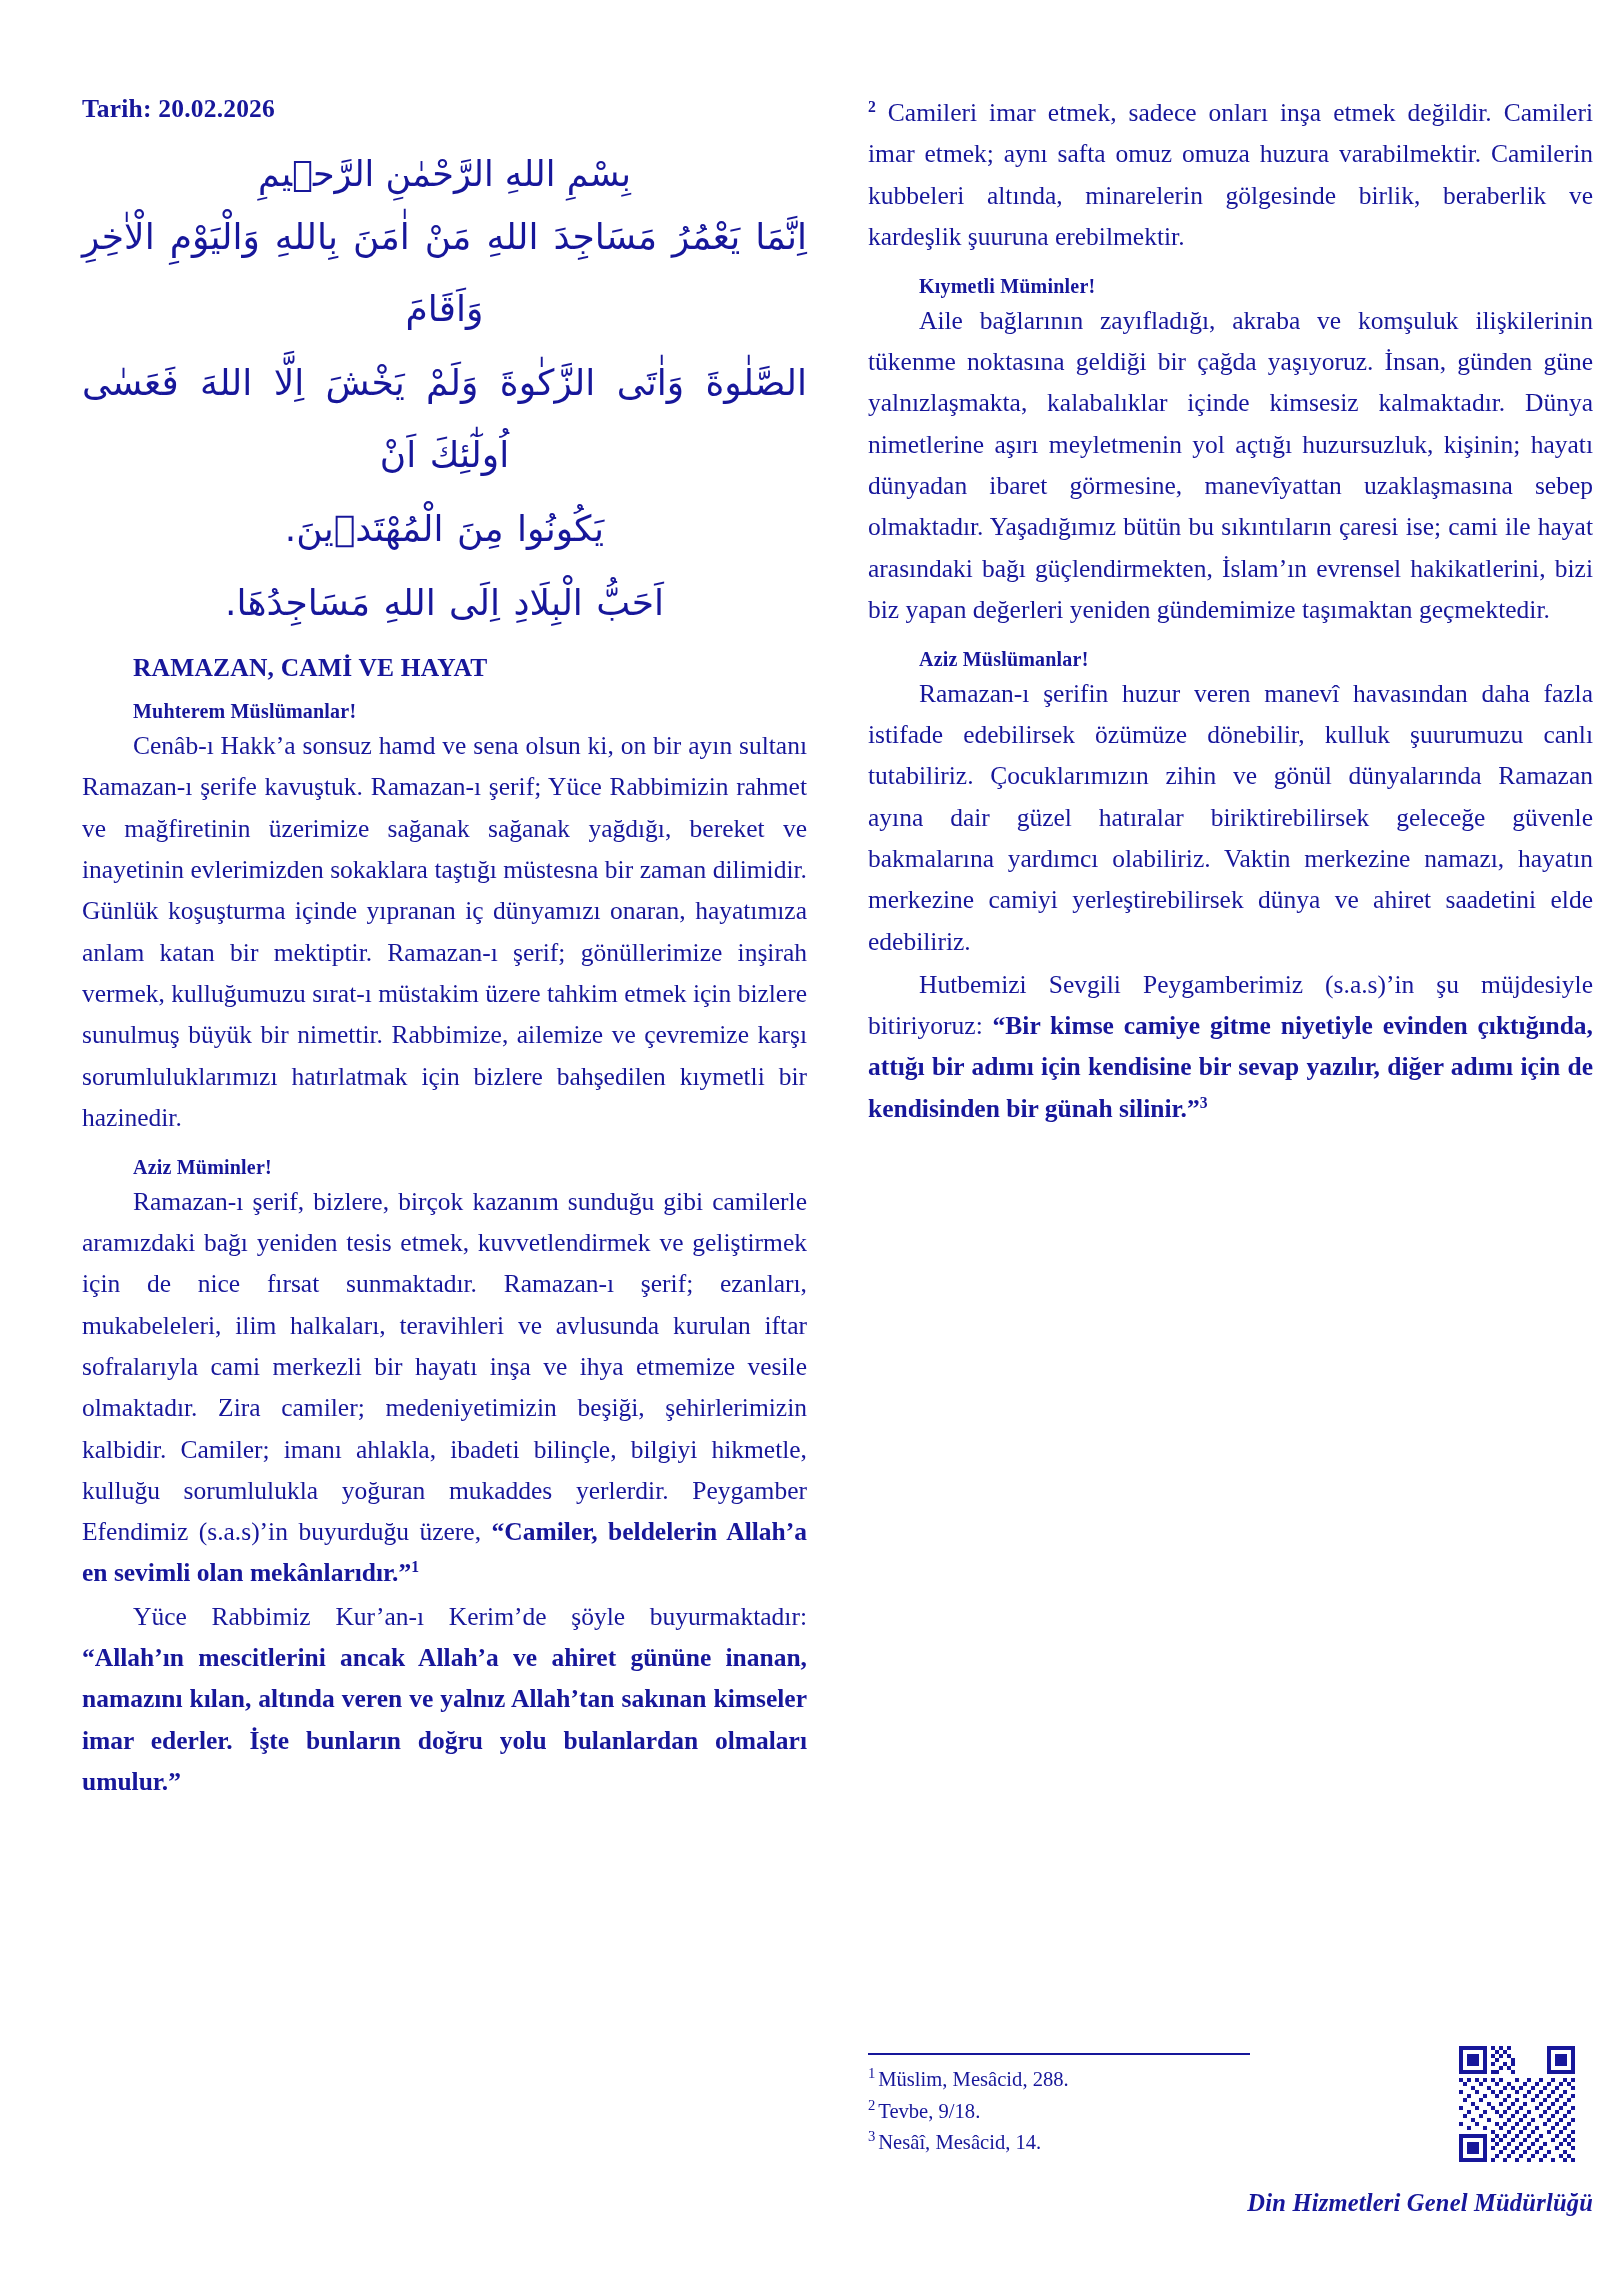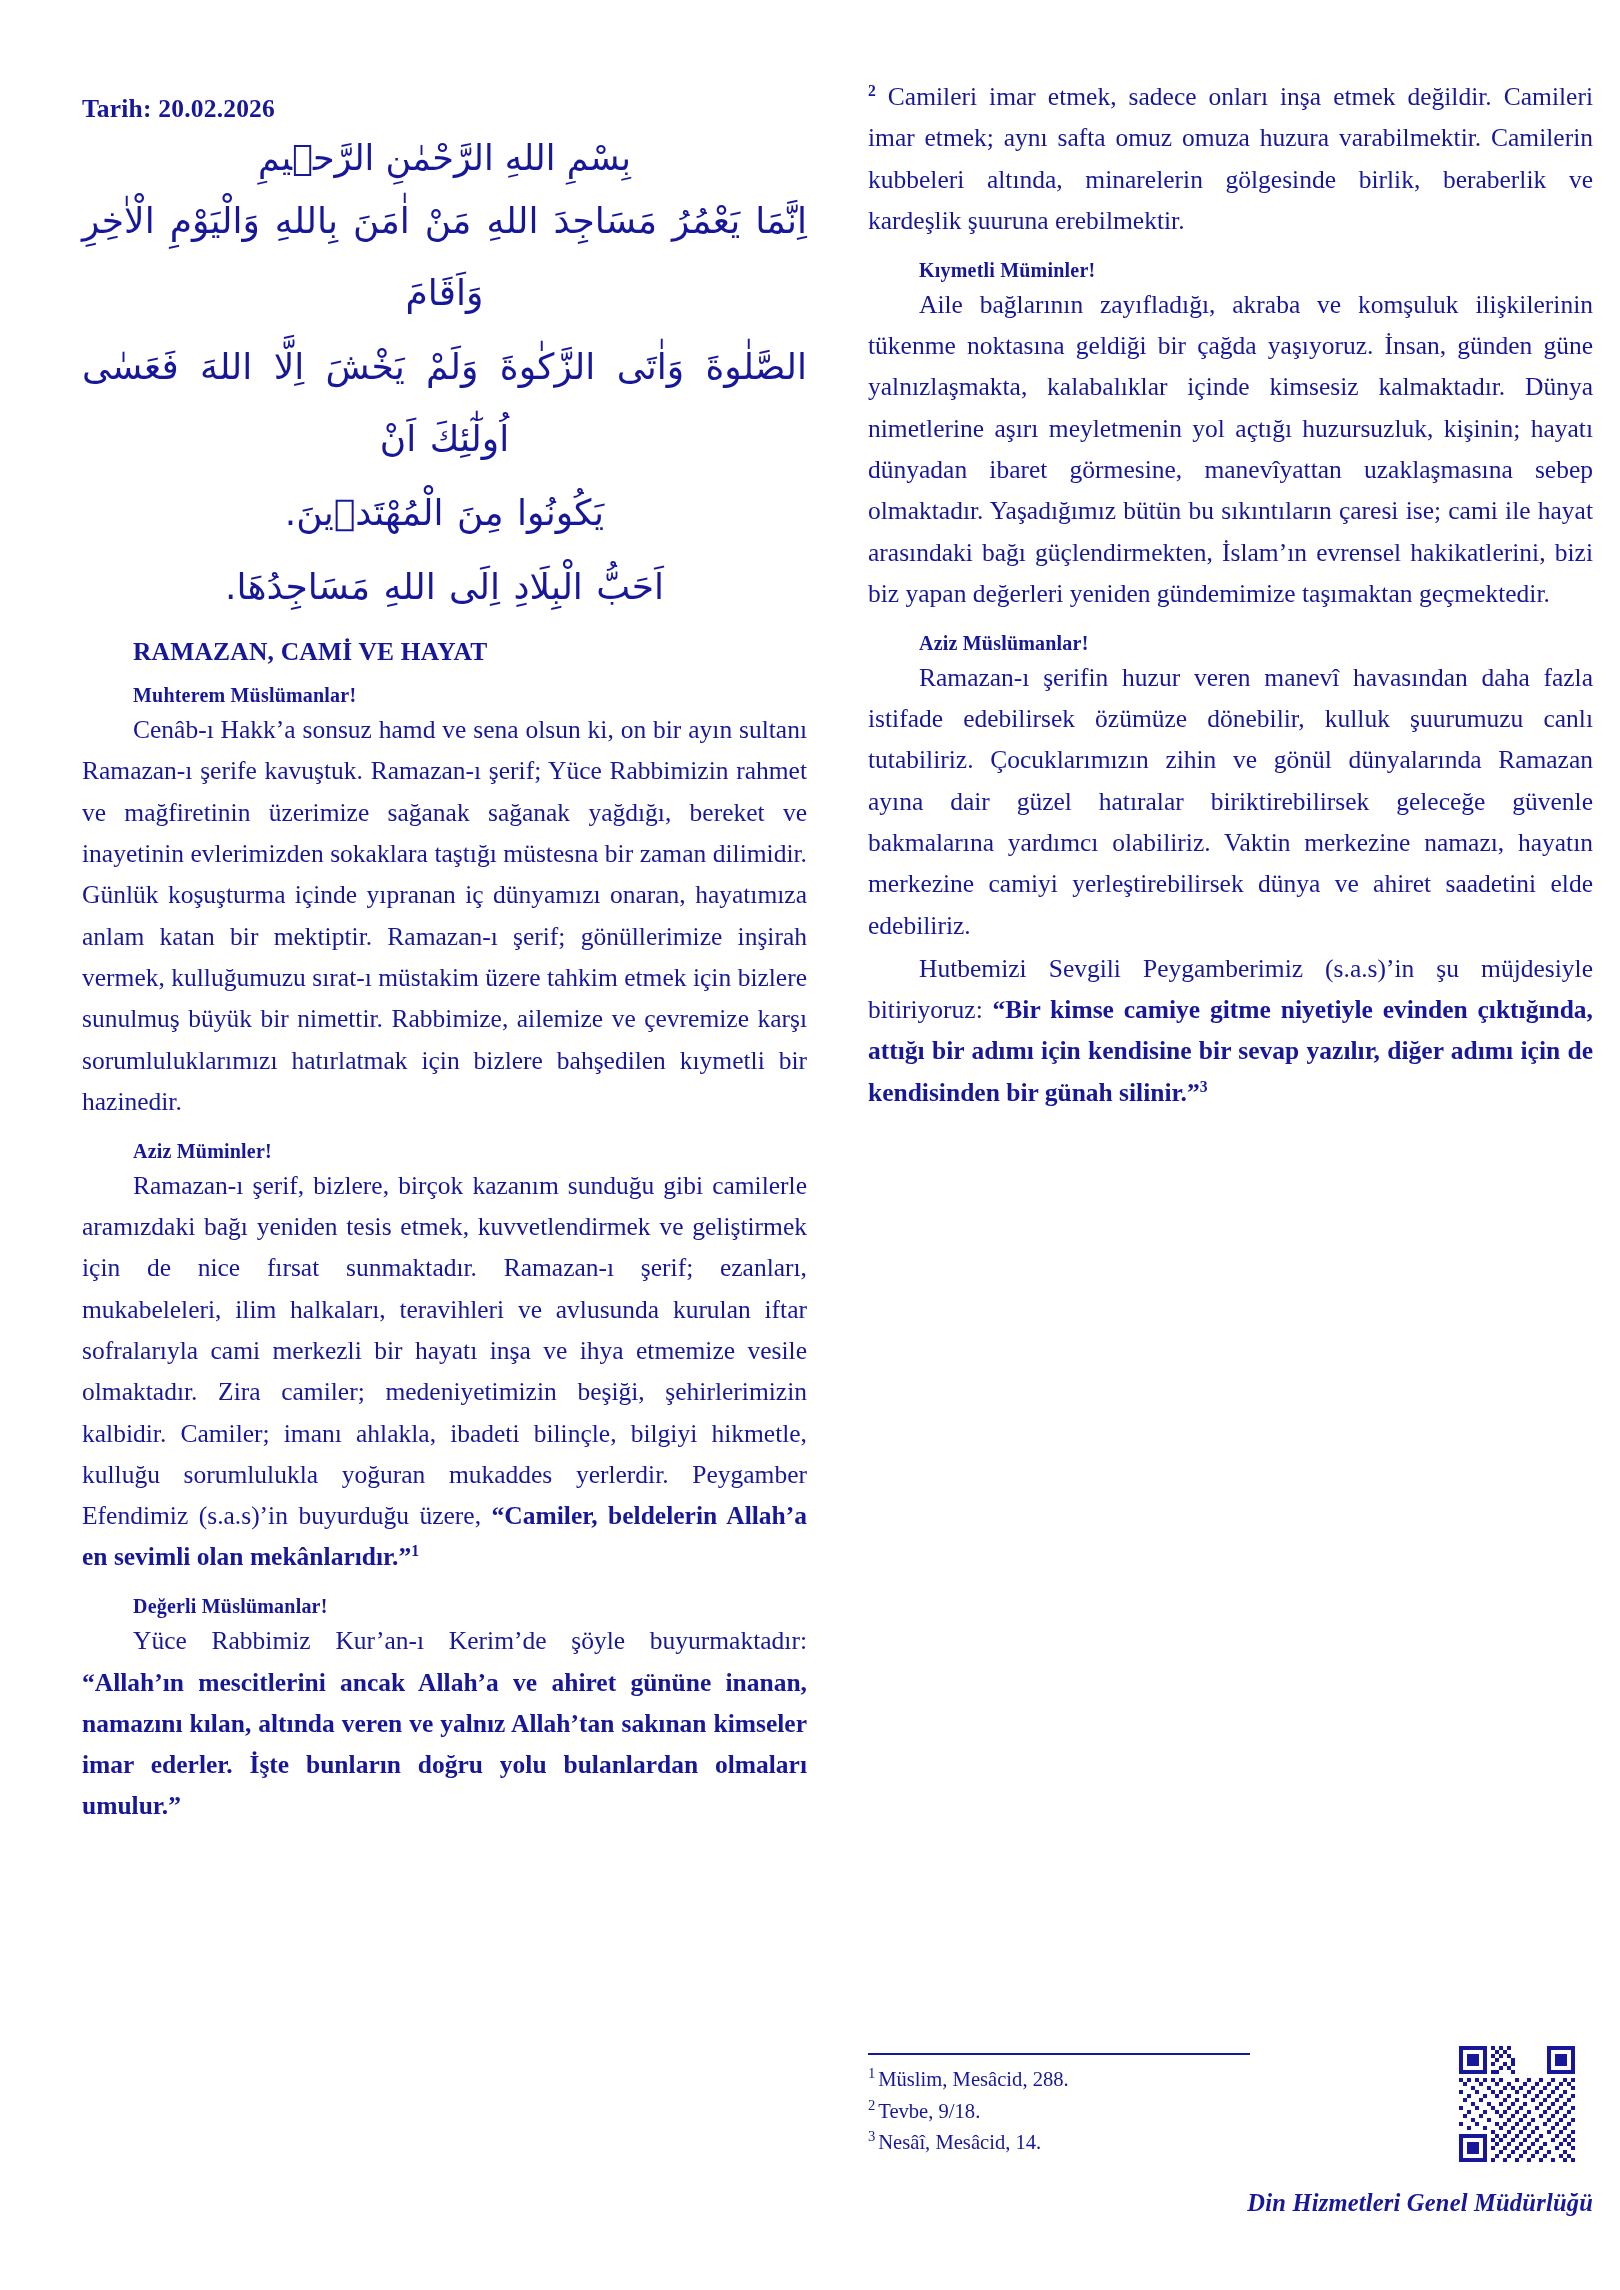--- a/index.html
+++ b/index.html
@@ -31,20 +31,21 @@
   }
   .columns {
     display: flex;
     gap: 61px;
     height: 100%;
   }
   .col {
     width: 725px;
     flex: 0 0 725px;
     position: relative;
+    margin-top: 16px;
   }
   .col.left {
     padding-top: 61px;
   }
   .col.right {
     padding-top: 0px;
   }
 
   
   .basmala {
@@ -164,21 +165,20 @@
 
       <h2 class="heading">RAMAZAN, CAMİ VE HAYAT</h2>
       <h3 class="subheading">Muhterem Müslümanlar!</h3>
 
       <p class="body">Cenâb-ı Hakk’a sonsuz hamd ve sena olsun ki, on bir ayın sultanı Ramazan-ı şerife kavuştuk. Ramazan-ı şerif; Yüce Rabbimizin rahmet ve mağfiretinin üzerimize sağanak sağanak yağdığı, bereket ve inayetinin evlerimizden sokaklara taştığı müstesna bir zaman dilimidir. Günlük koşuşturma içinde yıpranan iç dünyamızı onaran, hayatımıza anlam katan bir mektiptir. Ramazan-ı şerif; gönüllerimize inşirah vermek, kulluğumuzu sırat-ı müstakim üzere tahkim etmek için bizlere sunulmuş büyük bir nimettir. Rabbimize, ailemize ve çevremize karşı sorumluluklarımızı hatırlatmak için bizlere bahşedilen kıymetli bir hazinedir.</p>
 
       <h3 class="subheading">Aziz Müminler!</h3>
 
       <p class="body"><span>Ramazan-ı şerif, bizlere, birçok kazanım sunduğu gibi camilerle aramızdaki bağı yeniden tesis etmek, kuvvetlendirmek ve geliştirmek için de nice fırsat sunmaktadır. Ramazan-ı şerif; ezanları, mukabeleleri, ilim halkaları, teravihleri ve avlusunda kurulan iftar sofralarıyla cami merkezli bir hayatı inşa ve ihya etmemize vesile olmaktadır. Zira camiler; medeniyetimizin beşiği, şehirlerimizin kalbidir. Camiler; imanı ahlakla, ibadeti bilinçle, bilgiyi hikmetle, kulluğu sorumlulukla yoğuran mukaddes yerlerdir. Peygamber Efendimiz (s.a.s)’in buyurduğu üzere, </span><b class="em">“Camiler, beldelerin Allah’a en sevimli olan mekânlarıdır.”</b><sup class="ref">1</sup></p>
 
-      <h3 class="subheading">Değerli Müslümanlar!</h3>
 
       <p class="body"><span>Yüce Rabbimiz Kur’an-ı Kerim’de şöyle buyurmaktadır: </span><b class="em">“Allah’ın mescitlerini ancak Allah’a ve ahiret gününe inanan, namazını kılan, altında veren ve yalnız Allah’tan sakınan kimseler imar ederler. İşte bunların doğru yolu bulanlardan olmaları umulur.”</b></p>
 
     </div>
 
     <div class="col right">
 
       <p class="body noindent"><sup class="ref">2</sup><span> Camileri imar etmek, sadece onları inşa etmek değildir. Camileri imar etmek; aynı safta omuz omuza huzura varabilmektir. Camilerin kubbeleri altında, minarelerin gölgesinde birlik, beraberlik ve kardeşlik şuuruna erebilmektir.</span></p>
 
       <h3 class="subheading">Kıymetli Müminler!</h3>

